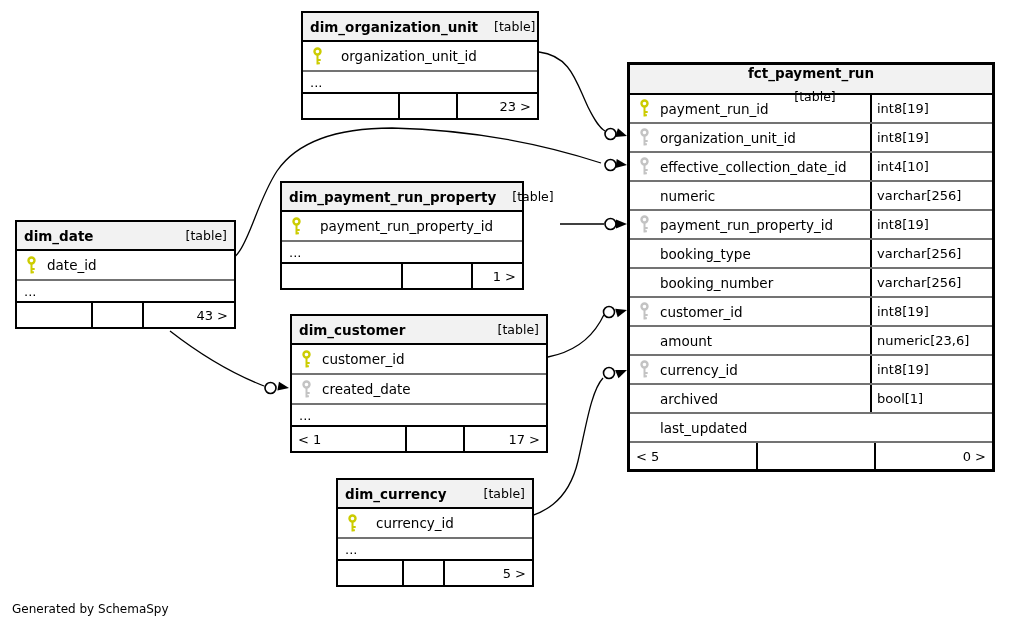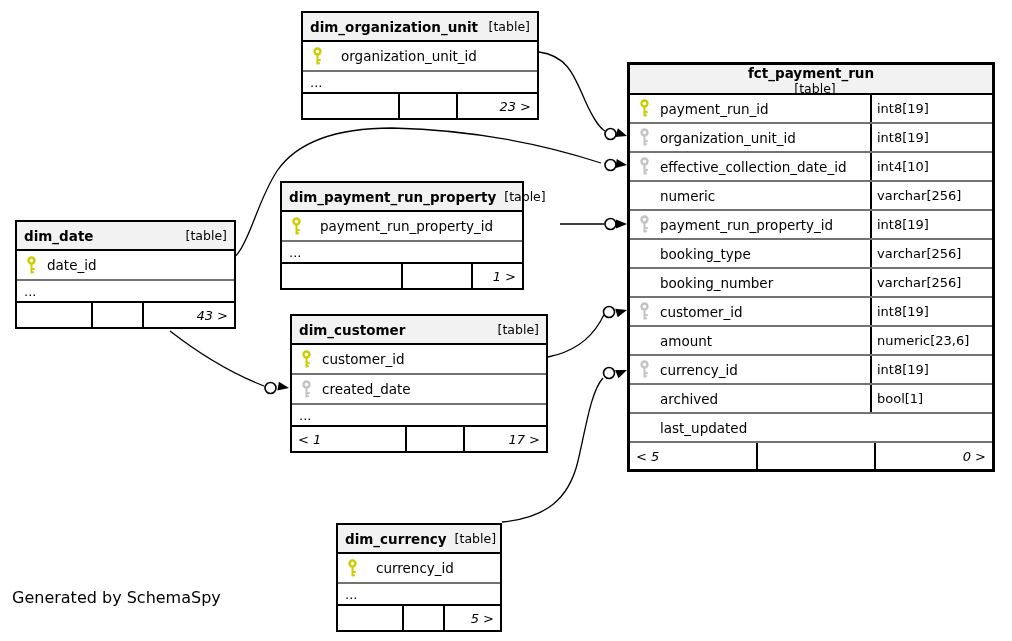--- a/index.html
+++ b/index.html
@@ -5,42 +5,42 @@
   html,body{margin:0;padding:0;background:#fff;}
   body{font-family:"DejaVu Sans","Liberation Sans",sans-serif;color:#000;}
   .canvas{position:relative;width:1012px;height:641px;background:#fff;overflow:hidden;}
   .edges{position:absolute;left:0;top:0;z-index:1;pointer-events:none;}
   .edges path{fill:none;stroke:#000;stroke-width:1.3px;}
   .edges circle{fill:#fff;stroke:#000;stroke-width:1.6px;}
   .edges polygon{fill:#000;stroke:none;}
   .tbl{position:absolute;z-index:2;background:#fff;border:2px solid #000;box-sizing:border-box;}
   .tbl.fct{border-width:3px;}
   .hd{display:flex;justify-content:space-between;align-items:center;background:#f2f2f2;
-      border-bottom:2px solid #000;padding:0 7px;height:27px;}
+      border-bottom:2px solid #000;padding:0 7px;height:27px;gap:8px;}
   .tbl.fct .hd{height:28px;flex-direction:column;}
   .nm{font-weight:bold;font-size:13.5px;white-space:nowrap;}
   .tag{font-size:12.5px;white-space:nowrap;margin-left:8px;}
   .row{display:flex;align-items:center;border-bottom:2px solid #737373;height:28px;}
   .tbl.fct .row{height:27px;}
   .key{width:12px;margin:0 10px 0 8px;display:flex;align-items:center;justify-content:center;flex:none;}
   .key.wide{margin-right:18px;}
   .key.pk{color:#cccc00;}
   .key.fk{color:#c3c3c3;}
   .key.none{color:transparent;}
   .cn{font-size:13.5px;white-space:nowrap;flex:1;}
   .typ{border-left:2px solid #000;width:122px;align-self:stretch;display:flex;align-items:center;
        padding-left:5px;box-sizing:border-box;font-size:13px;white-space:nowrap;flex:none;}
   .ell{border-bottom:2px solid #000;height:20px;display:flex;align-items:center;
        padding-left:7px;font-size:13px;}
   .ft{display:flex;height:24px;font-size:13px;}
   .tbl.fct .ft{height:26px;}
   .fc{border-right:2px solid #000;display:flex;align-items:center;padding:0 6px;
-      box-sizing:border-box;flex:none;font-style:italic;}
+      box-sizing:border-box;flex:none;}
   .fc.last{flex:1;border-right:none;justify-content:flex-end;}
-  .note{position:absolute;left:12px;top:588px;font-size:16px;z-index:2;}
+  .note{position:absolute;left:12px;top:602px;font-size:12px;z-index:2;}
 </style>
 </head>
 <body>
 
 <div class="canvas">
 
   <svg class="edges" width="1012" height="641" viewBox="0 0 1012 641">
 
     <g>
       <path d="M 539,52 C 571,56 576,82 588,107 C 596,123 600,128 605,131"></path>
@@ -270,21 +270,21 @@
       <span class="cn">created_date</span>
     </div>
     <div class="ell">...</div>
     <div class="ft">
       <span class="fc" style="width:115px">&lt; 1</span>
       <span class="fc" style="width:58px"></span>
       <span class="fc last">17 &gt;</span>
     </div>
   </div>
 
-  <div class="tbl" style="left:336px;top:478px;width:166px;margin-top:45px;">
+  <div class="tbl" style="left:336px;top:478px;width:198px;">
     <div class="hd">
       <span class="nm">dim_currency</span>
       <span class="tag">[table]</span>
     </div>
     <div class="row">
       <span class="key pk wide">
           <svg width="11" height="19" viewBox="0 0 11 19">
             <circle cx="5.5" cy="4.5" r="3" fill="none" stroke="currentColor" stroke-width="2.4"></circle>
             <path d="M5.5 7.5 V17.5 M5.5 13 h3.2 M5.5 16.2 h2.4" stroke="currentColor" stroke-width="2" fill="none"></path>
           </svg>

